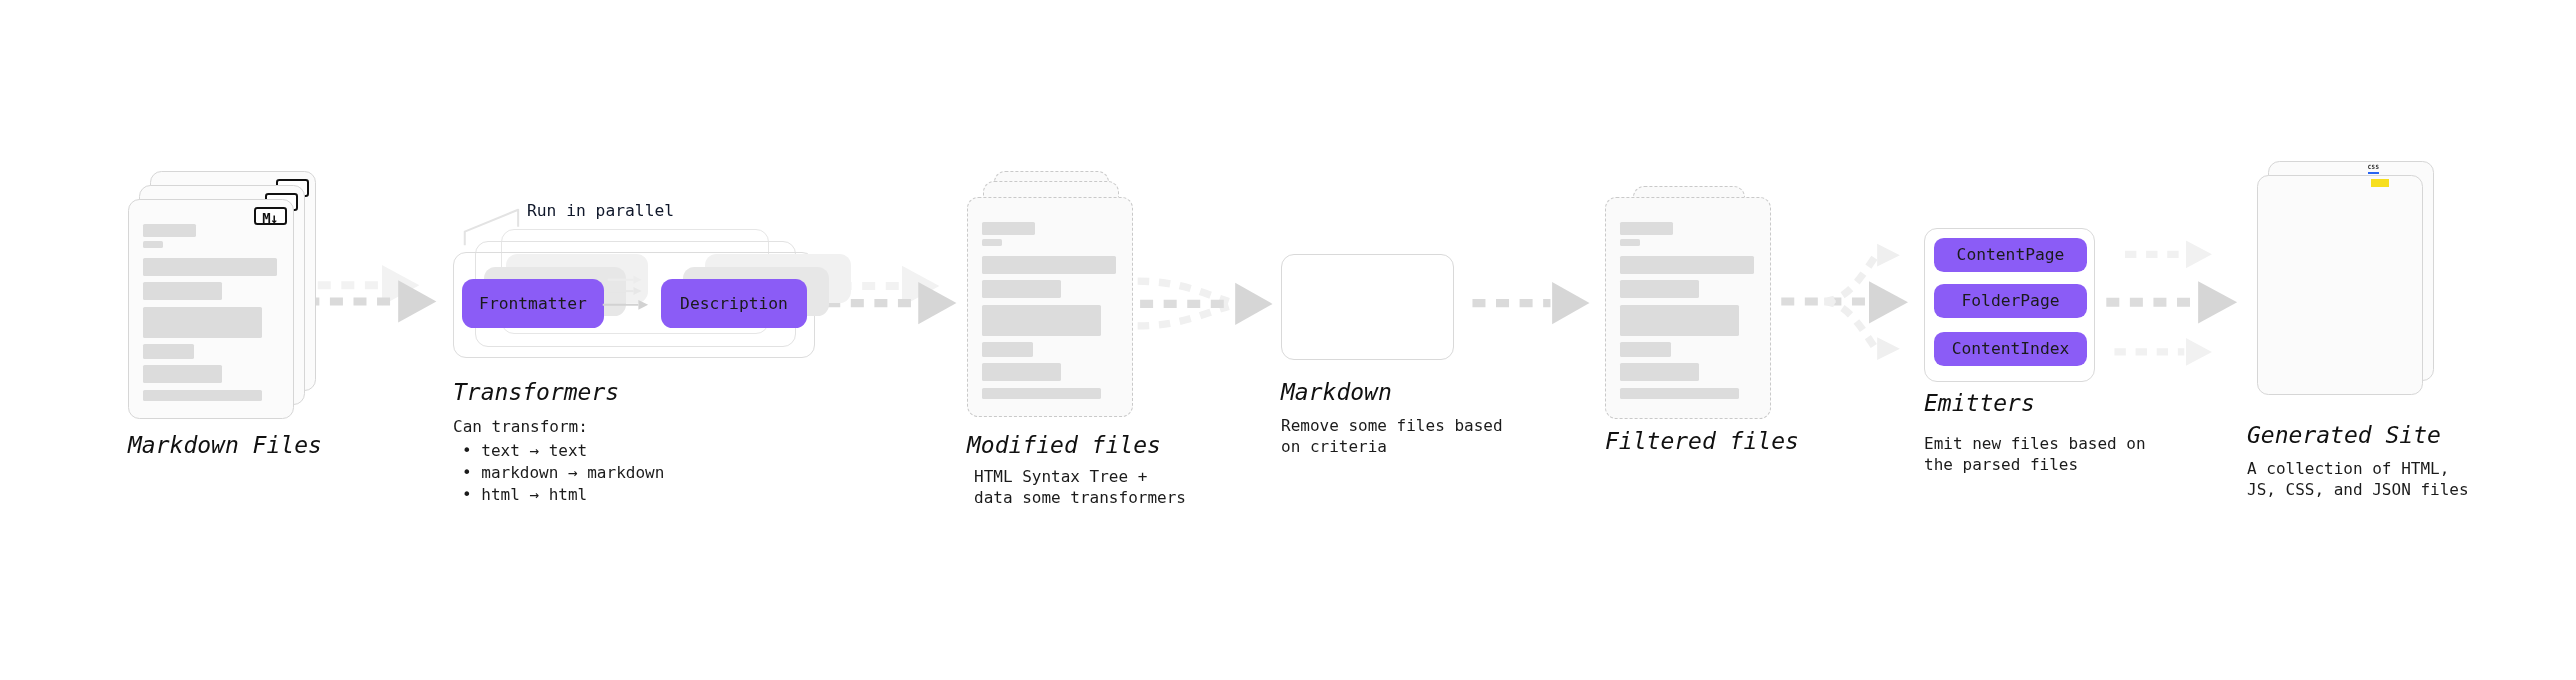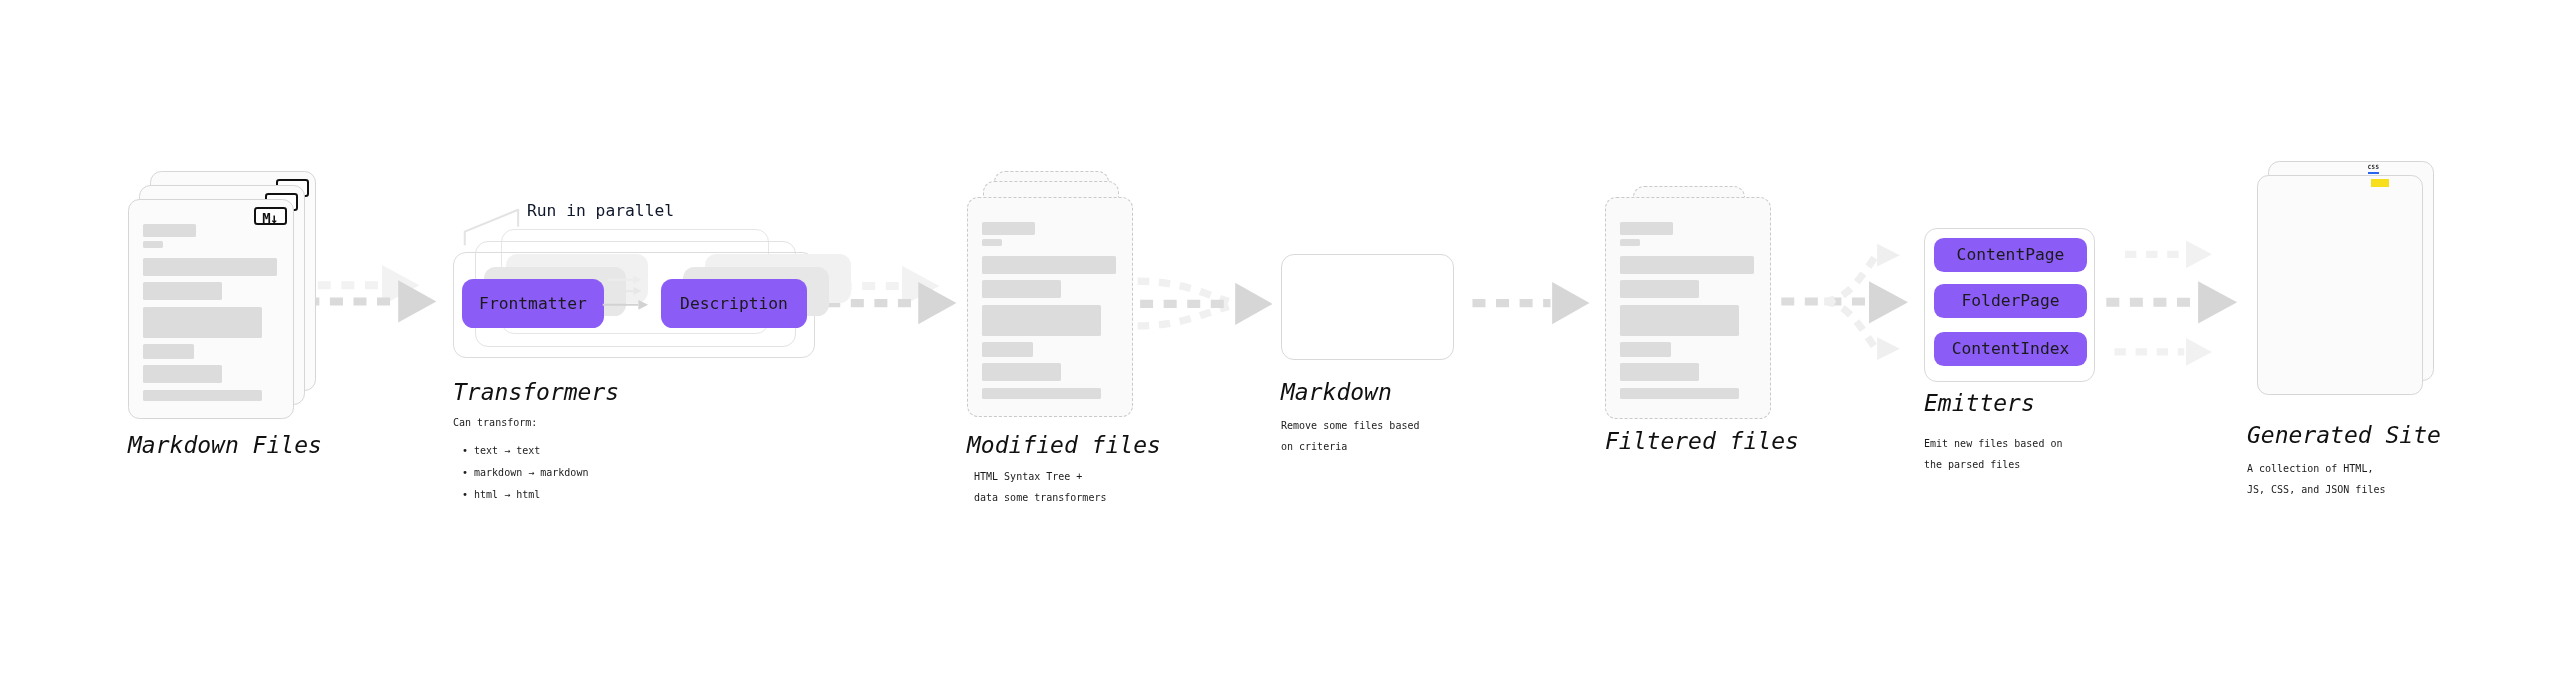--- a/index.html
+++ b/index.html
@@ -45,21 +45,21 @@
   .pill{
     position:absolute;background:#8b5cf6;border-radius:11.4px;
     text-align:center;font-size:16.3px;color:#1a1a1a;
   }
   .pill.ghost1{background:#e7e7e7;}
   .pill.ghost2{background:#f1f1f1;}
   .tf-pill{height:49px;line-height:49px;}
   .em-pill{width:153px;height:34px;line-height:34px;border-radius:9.8px;}
   
   .label{position:absolute;font-size:23px;color:#111;white-space:nowrap;font-style:italic;}
-  .sub{position:absolute;font-size:10px;color:#1b1b1b;white-space:nowrap;}
+  .sub{position:absolute;font-size:16px;color:#1b1b1b;white-space:nowrap;}
   .sub span{display:block;line-height:21px;}
   .bullets span{display:block;line-height:22px;}
   .callout-text{position:absolute;font-size:16.3px;color:#0f172a;white-space:nowrap;}
   .overlay{position:absolute;left:0;top:0;}
 </style>
 </head>
 <body>
 
 <div id="canvas">
 

